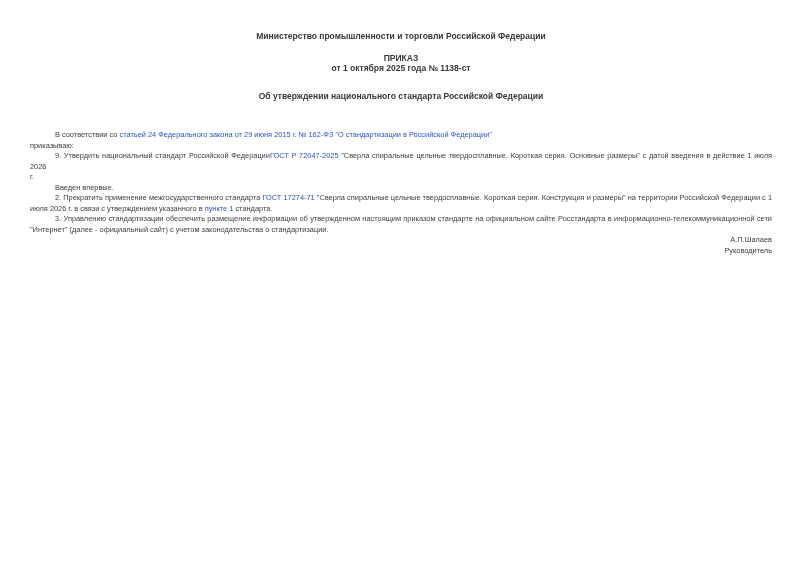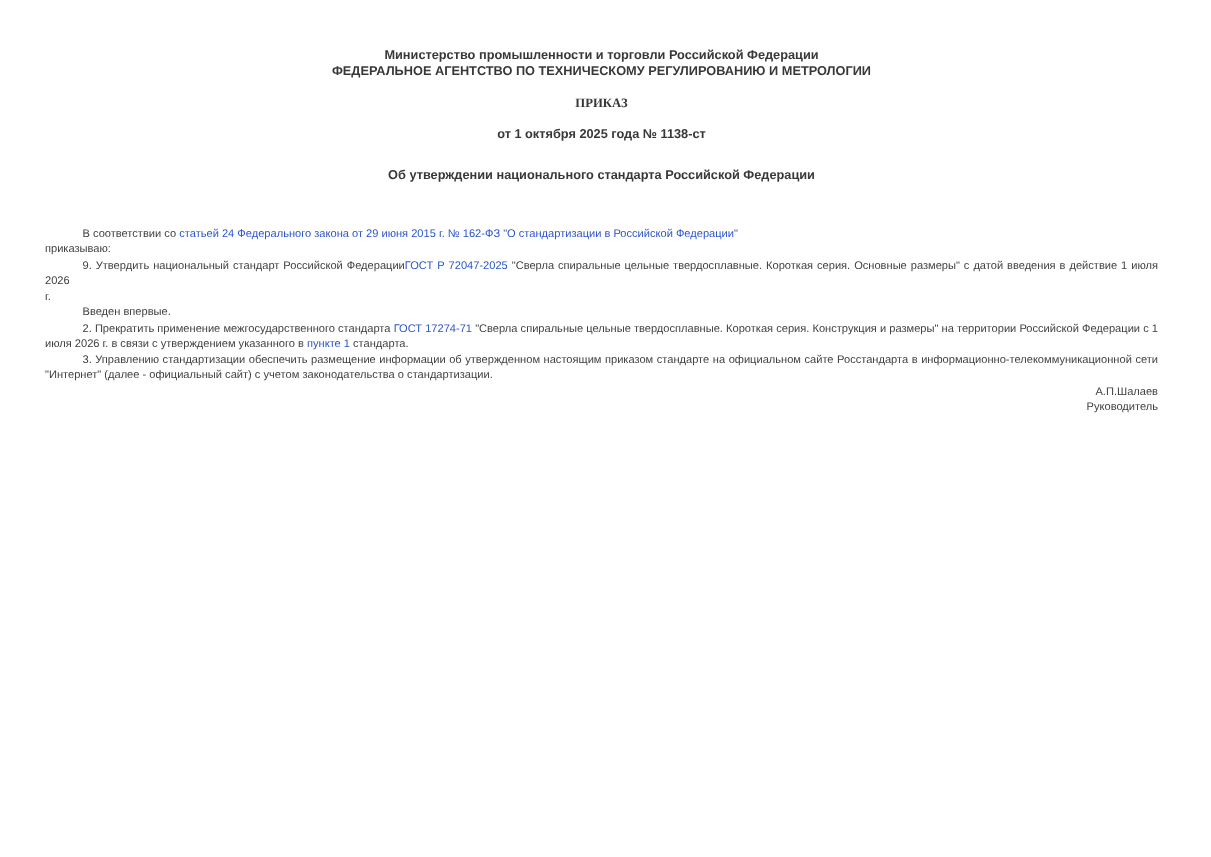--- a/index.html
+++ b/index.html
@@ -18,22 +18,22 @@
     height: 542px;
     padding: 31px 35px 0 30px;
   }
   .doc-header {
     text-align: center;
     font-weight: bold;
     font-size: 8.5px;
     line-height: 10.5px;
     color: #383838;
   }
-  .doc-type    { margin-top: 11px; font-family: Liberation Serif, serif; }
-  .doc-date    { margin-top: 10px; }
+  .doc-type    { margin-top: 11px; }
+  .doc-date    { }
   .doc-subject { margin-top: 17px; }
   .doc-body {
     margin-top: 29px;
     font-size: 7.4px;
     line-height: 10.5px;
     text-align: justify;
     color: #404040;
   }
   .para { text-align: justify; }
   .para.indent { text-indent: 25px; }
@@ -50,21 +50,20 @@
   }
 </style>
 </head>
 <body>
 
 <div class="page">
   <div class="doc">
 
     <div class="doc-header">
       <div>Министерство промышленности и торговли Российской Федерации</div>
-      <div>ФЕДЕРАЛЬНОЕ АГЕНТСТВО ПО ТЕХНИЧЕСКОМУ РЕГУЛИРОВАНИЮ И МЕТРОЛОГИИ</div>
       <div class="doc-type">ПРИКАЗ</div>
       <div class="doc-date">от 1 октября 2025 года № 1138-ст</div>
       <div class="doc-subject">Об утверждении национального стандарта Российской Федерации</div>
     </div>
 
     <div class="doc-body">
         <div class="para indent"><span>В соответствии со </span><a class="doc-link">статьей 24 Федерального закона от 29 июня 2015 г. № 162-ФЗ "О стандартизации в Российской Федерации"</a></div>
         <div class="para"><span>приказываю:</span></div>
         <div class="para indent"><span>9. Утвердить национальный стандарт Российской Федерации</span><a class="doc-link">ГОСТ Р 72047-2025</a><span> "Сверла спиральные цельные твердосплавные. Короткая серия. Основные размеры" с датой введения в действие 1 июля 2026</span></div>
         <div class="para"><span>г.</span></div>

